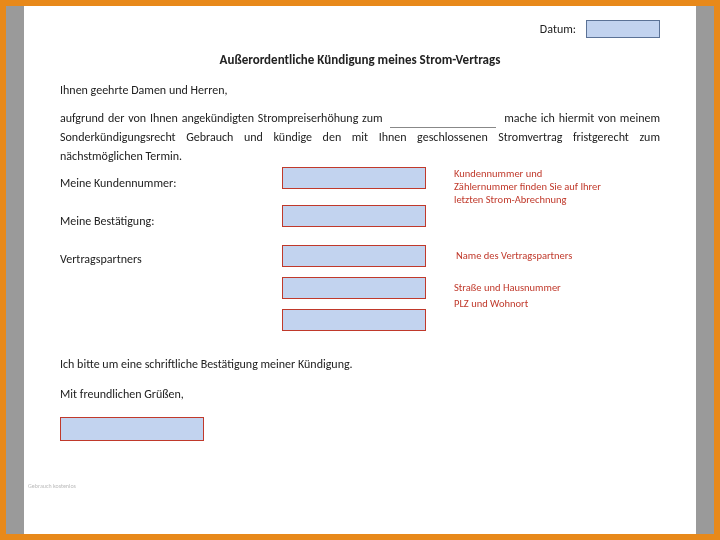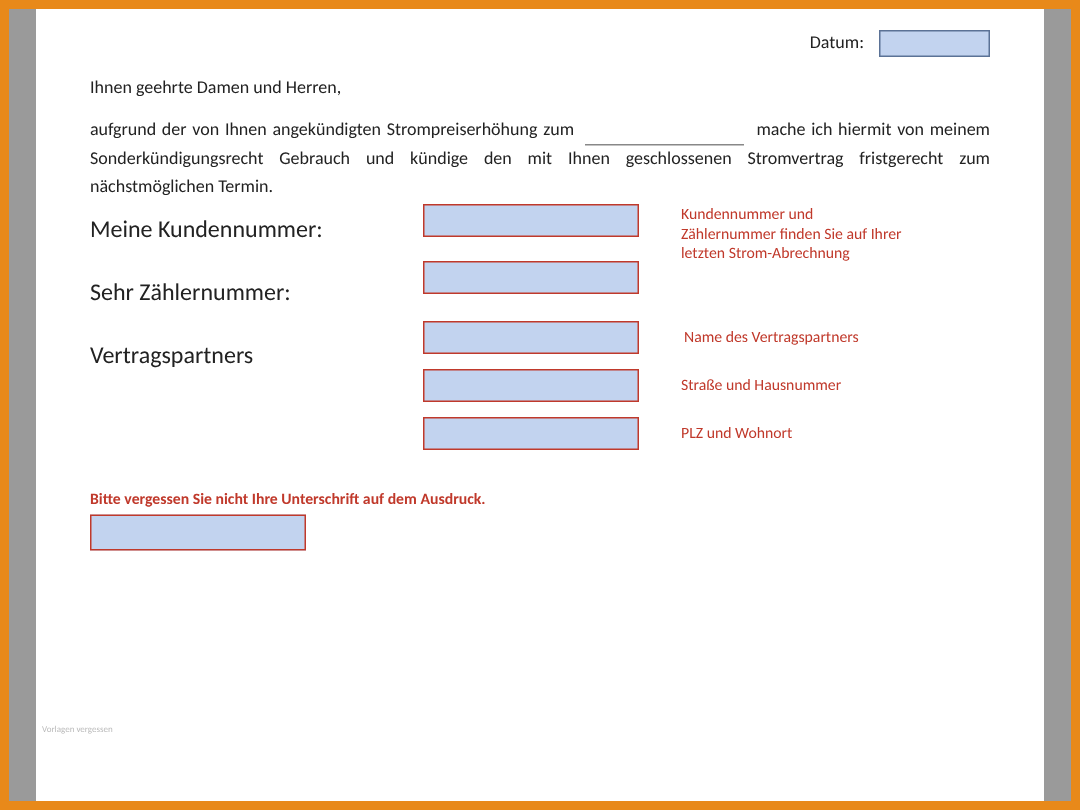--- a/index.html
+++ b/index.html
@@ -8,74 +8,76 @@
   .ruler-r{float:right}
   .page{background:#fff;height:528px;margin:0 18px;box-sizing:border-box;padding:14px 36px;position:relative;font-size:12px;color:#222}
   .date-row{display:flex;justify-content:flex-end;align-items:center;gap:10px;margin-bottom:14px}
   .date-label{font-size:12px}
   .date-field{width:72px;height:16px;background:#c2d3ef;border:1px solid #5b7296}
   .title{text-align:center;font-weight:bold;font-size:13px;margin-bottom:16px}
   .sal{margin-bottom:12px}
   .body{line-height:1.6;text-align:justify;}
   .body .gap{display:inline-block;vertical-align:bottom;width:106px;border-bottom:1px solid #888;margin:0 4px}
   .form-area{position:relative;height:180px;margin-bottom:10px}
-  .left-labels{position:absolute;left:0;top:10px;font-size:16px;line-height:1}
+  .left-labels{position:absolute;left:0;top:10px;font-size:12px;line-height:1}
   .left-labels div{margin-bottom:26px}
   .field{position:absolute;left:222px;width:144px;height:22px;background:#c2d3ef;border:1px solid #c0392b;box-sizing:border-box}
   .f1{top:0}
   .f2{top:38px}
   .f3{top:78px}
   .f4{top:110px}
   .f5{top:142px}
   .hint{position:absolute;color:#c0392b;font-size:10.5px;line-height:1.25}
   .h1{left:394px;top:0;width:150px}
   .h2{left:396px;top:82px}
   .h3{left:394px;top:114px}
-  .h4{left:394px;top:146px}
+  .h4{left:394px;top:130px}
   .conf{margin-top:6px;margin-bottom:16px}
   .close{margin-bottom:16px}
   .sig-hint{color:#c0392b;font-size:10.5px;font-weight:bold;line-height:1.25;margin-bottom:4px}
   .sig-field{width:144px;height:24px;background:#c2d3ef;border:1px solid #c0392b;box-sizing:border-box}
   .tiny{position:absolute;left:4px;bottom:44px;font-size:6px;color:#bbb}
 </style>
 </head>
 <body>
 
 <div class="outer">
   <div class="ruler-l"></div>
   <div class="ruler-r"></div>
   <div class="page">
 
     <div class="date-row">
       <span class="date-label">Datum:</span>
       <span class="date-field"></span>
     </div>
 
+    <div class="title">Außerordentliche Kündigung meines Strom-Vertrags</div>
     <div class="sal">Ihnen geehrte Damen und Herren,</div>
 
     <div class="body">
       <span>aufgrund der von Ihnen angekündigten Strompreiserhöhung zum </span><span class="gap"></span><span> mache ich hiermit von meinem Sonderkündigungsrecht Gebrauch und kündige den mit Ihnen geschlossenen Stromvertrag fristgerecht zum nächstmöglichen Termin.</span>
     </div>
 
     <div class="form-area">
       <div class="left-labels">
         <div>Meine Kundennummer:</div>
-        <div>Sehr Zählernummer:</div>
+        <div>Meine Bestätigung:</div>
         <div>Vertragspartners</div>
       </div>
       <div class="field f1"></div>
       <div class="field f2"></div>
       <div class="field f3"></div>
       <div class="field f4"></div>
       <div class="field f5"></div>
       <div class="hint h1">Kundennummer und Zählernummer finden Sie auf Ihrer letzten Strom-Abrechnung</div>
       <div class="hint h2">Name des Vertragspartners</div>
       <div class="hint h3">Straße und Hausnummer</div>
       <div class="hint h4">PLZ und Wohnort</div>
     </div>
 
+    <div class="conf">Ich bitte um eine schriftliche Bestätigung meiner Kündigung.</div>
+    <div class="close">Mit freundlichen Grüßen,</div>
 
-    <div class="sig-hint">Bitte vergessen Sie nicht Ihre Unterschrift auf dem Ausdruck.</div>
     <div class="sig-field"></div>
 
-    <div class="tiny">Vorlagen vergessen</div>
+    <div class="tiny">Gebrauch kostenlos</div>
   </div>
 </div>
 
 </body></html>

